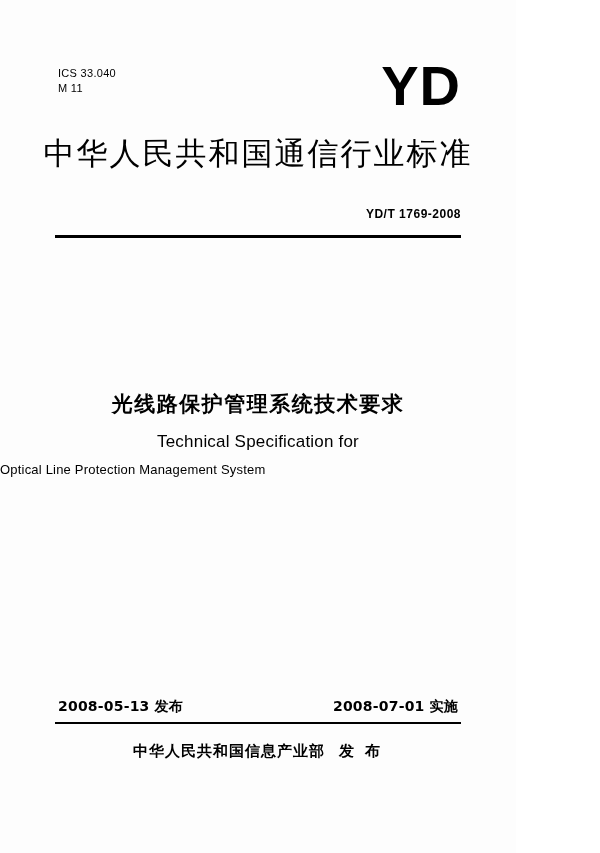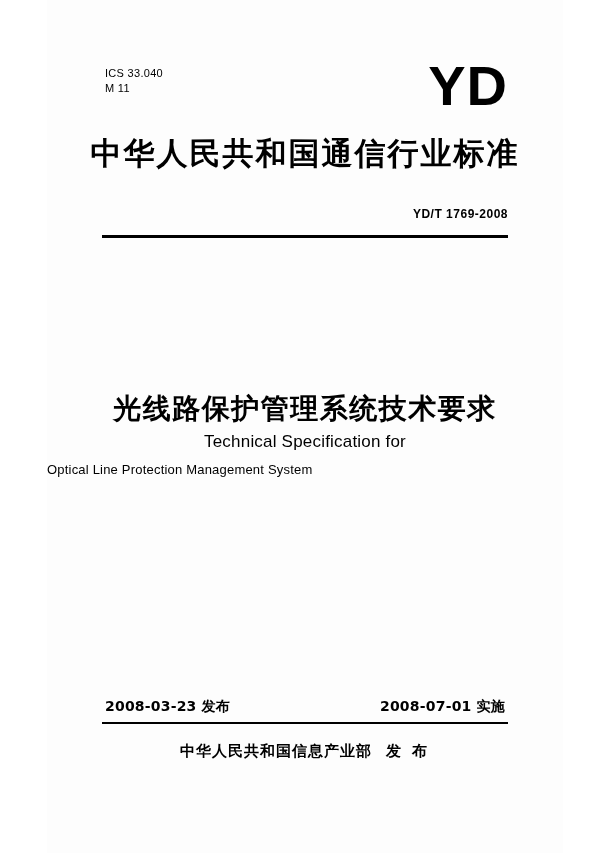--- a/index.html
+++ b/index.html
@@ -15,21 +15,20 @@
     position: relative;
     overflow: hidden;
   }
   .page {
     position: absolute;
     left: 0;
     top: 0;
     width: 516px;
     height: 853px;
     background: #fdfdfd;
-    margin-left: 47px;
   }
 
   
   .ics-block {
     position: absolute;
     left: 58px;
     top: 66px;
     font-size: 11px;
     line-height: 15px;
     letter-spacing: 0.3px;
@@ -49,21 +48,21 @@
   }
 
   
   .std-title {
     position: absolute;
     left: 0;
     right: 0;
     top: 133px;
     text-align: center;
     font-size: 31px;
-    font-weight: bold;
+    font-weight: normal;
     letter-spacing: 2px;
     font-family: "DejaVu Sans", sans-serif;
   }
 
   
   .std-number {
     position: absolute;
     right: 55px;
     top: 207px;
     font-size: 12px;
@@ -89,21 +88,21 @@
     background: #000;
   }
 
   
   .doc-title-cn {
     position: absolute;
     left: 0;
     right: 0;
     top: 390px;
     text-align: center;
-    font-size: 28px;
+    font-size: 21px;
     font-weight: bold;
     letter-spacing: 1.5px;
     font-family: "DejaVu Sans", sans-serif;
   }
   .doc-title-en1 {
     position: absolute;
     left: 0;
     right: 0;
     top: 432px;
     text-align: center;
@@ -172,21 +171,21 @@
   <div class="std-title">中华人民共和国通信行业标准</div>
 
   <div class="std-number">YD/T 1769-2008</div>
 
   <div class="rule-top"></div>
 
   <div class="doc-title-cn">光线路保护管理系统技术要求</div>
   <div class="doc-title-en1">Technical Specification for</div>
   <div class="doc-title-en2">Optical Line Protection Management System</div>
 
-  <div class="date-issue">2008-03-23 发布</div>
+  <div class="date-issue">2008-05-13 发布</div>
   <div class="date-impl">2008-07-01 实施</div>
 
   <div class="rule-bottom"></div>
 
   <div class="publisher">
     <span>中华人民共和国信息产业部</span><span class="pub-suffix">发 布</span>
   </div>
 
 </div>
 

